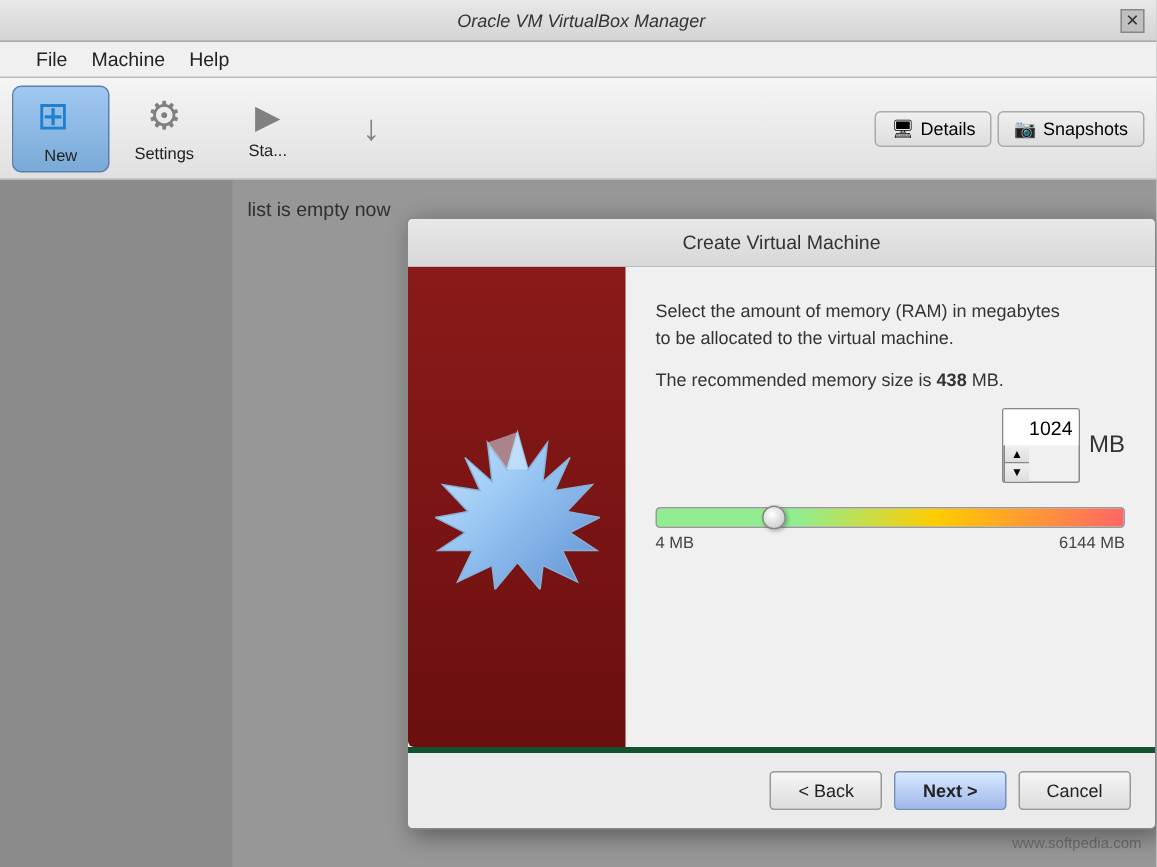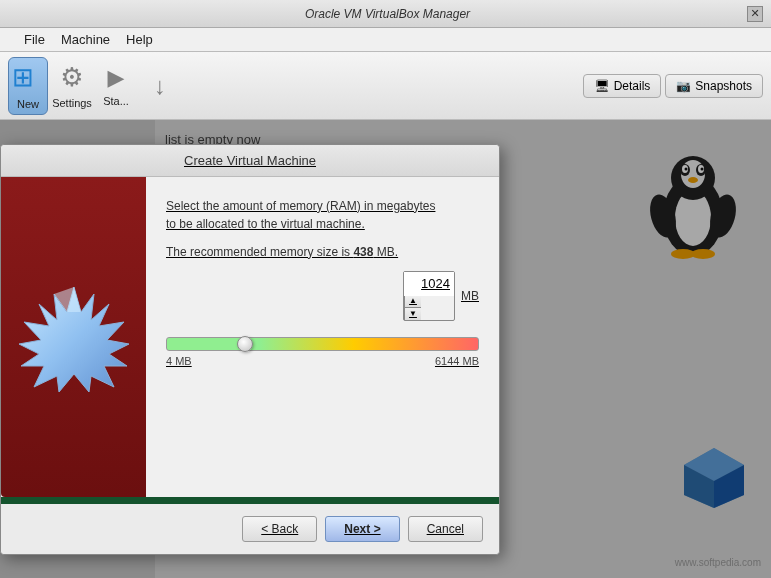--- a/index.html
+++ b/index.html
@@ -72,21 +72,21 @@
       padding: 4px 8px;
       border-bottom: 1px solid #bbb;
       gap: 4px;
     }
 
     .toolbar-btn {
       display: flex;
       flex-direction: column;
       align-items: center;
       justify-content: center;
-      width: 40px;
+      width: 65px;
       height: 58px;
       border-radius: 6px;
       cursor: pointer;
       font-size: 11px;
       gap: 4px;
       border: 1px solid transparent;
     }
 
     .toolbar-btn.active {
       background: linear-gradient(to bottom, #a0c8f0, #7aaad8);
@@ -174,22 +174,21 @@
     
     .modal-overlay {
       position: absolute;
       top: 0;
       left: 0;
       width: 100%;
       height: 100%;
       background: rgba(0,0,0,0.3);
       display: flex;
       align-items: center;
-      justify-content: flex-start;
-      text-decoration: underline;
+      justify-content: flex-end;
     }
 
     
     .dialog {
       background: #f0f0f0;
       border: 1px solid #888;
       border-radius: 4px;
       width: 500px;
       box-shadow: 4px 4px 16px rgba(0,0,0,0.4);
     }
@@ -338,31 +337,31 @@
       align-items: center;
       justify-content: center;
       line-height: 1;
     }
 
     .spinbox-btn:first-child {
       border-bottom: 1px solid #888;
     }
 
     .spinbox-unit {
-      font-size: 12px;
+      font-size: 16px;
       color: #333;
     }
 
     
     .dialog-footer {
       display: flex;
       justify-content: flex-end;
       gap: 8px;
       padding: 12px 16px;
-      border-top: 7px solid #14532d;
+      border-top: 4px solid #14532d;
       background: #ebebeb;
       border-radius: 0 0 4px 4px;
     }
 
     .dialog-btn {
       padding: 5px 18px;
       font-size: 12px;
       border: 1px solid #999;
       border-radius: 3px;
       cursor: pointer;

